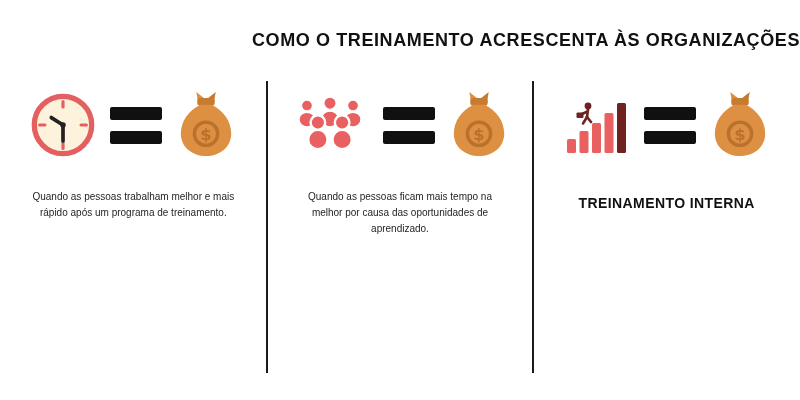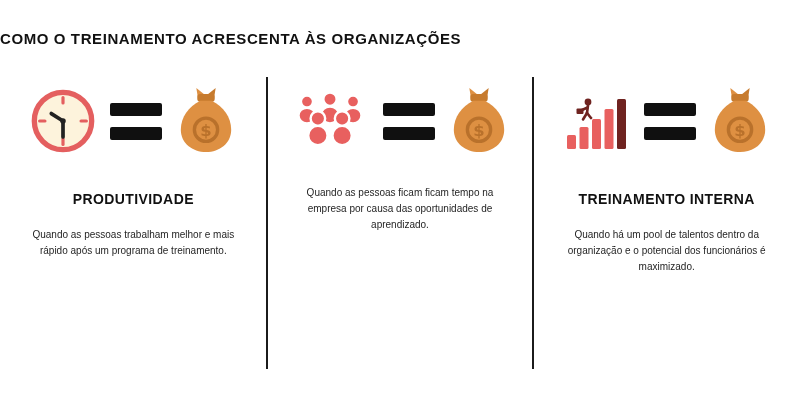--- a/index.html
+++ b/index.html
@@ -5,22 +5,22 @@
   * { margin: 0; padding: 0; box-sizing: border-box; }
   html, body { width: 800px; height: 400px; }
   body {
     background: #ffffff;
     font-family: "Liberation Sans", "DejaVu Sans", sans-serif;
     color: #1c1c1c;
     overflow: hidden;
   }
   .infographic { width: 800px; height: 400px; padding-top: 30px; }
   .title {
-    text-align: left;
-    font-size: 15px;
+    text-align: right;
+    font-size: 18px;
     font-weight: bold;
     letter-spacing: 0.6px;
     color: #111;
   }
   .columns {
     position: relative;
     display: flex;
     margin-top: 30px;
     height: 310px;
   }
@@ -112,21 +112,20 @@
           <svg width="62" height="70" viewBox="0 0 64 72" aria-hidden="true">
             <path d="M22 2 L32 10 L24 14 Z" fill="#de9042"></path>
             <path d="M42 2 L32 10 L40 14 Z" fill="#c77b2e"></path>
             <rect x="23" y="8" width="18" height="8" rx="3" fill="#c77b2e"></rect>
             <path d="M26 15 C14 21 6 32 6 45 C6 59 18 68 32 68 C46 68 58 59 58 45 C58 32 50 21 38 15 Z" fill="#de9042"></path>
             <circle cx="32" cy="45" r="12" fill="none" stroke="#b9712b" stroke-width="3.5"></circle>
             <text x="32" y="51" text-anchor="middle" font-size="17" font-weight="bold" fill="#b9712b" font-family="DejaVu Sans, sans-serif">$</text>
           </svg>
         </span>
       </div>
-      <h2 class="heading">PRODUTIVIDADE</h2>
       <p class="body-text">Quando as pessoas trabalham melhor e mais rápido após um programa de treinamento.</p>
     </section>
 
     <section class="col col-retencao">
       <div class="icon-row">
         <span class="icon">
           <svg width="80" height="62" viewBox="0 0 66 50" aria-hidden="true">
             <g fill="#e8605f" stroke="#ffffff" stroke-width="2">
               <circle cx="14" cy="9" r="5"></circle>
               <rect x="7" y="14" width="14" height="13" rx="7"></rect>
@@ -149,21 +148,21 @@
           <svg width="62" height="70" viewBox="0 0 64 72" aria-hidden="true">
             <path d="M22 2 L32 10 L24 14 Z" fill="#de9042"></path>
             <path d="M42 2 L32 10 L40 14 Z" fill="#c77b2e"></path>
             <rect x="23" y="8" width="18" height="8" rx="3" fill="#c77b2e"></rect>
             <path d="M26 15 C14 21 6 32 6 45 C6 59 18 68 32 68 C46 68 58 59 58 45 C58 32 50 21 38 15 Z" fill="#de9042"></path>
             <circle cx="32" cy="45" r="12" fill="none" stroke="#b9712b" stroke-width="3.5"></circle>
             <text x="32" y="51" text-anchor="middle" font-size="17" font-weight="bold" fill="#b9712b" font-family="DejaVu Sans, sans-serif">$</text>
           </svg>
         </span>
       </div>
-      <p class="body-text">Quando as pessoas ficam ficam tempo na empresa por causa das oportunidades de aprendizado.</p>
+      <p class="body-text">Quando as pessoas ficam mais tempo na melhor por causa das oportunidades de aprendizado.</p>
     </section>
 
     <section class="col col-mobilidade">
       <div class="icon-row">
         <span class="icon">
           <svg width="68" height="64" viewBox="0 0 68 64" aria-hidden="true">
             <g fill="#e8605f">
               <rect x="4" y="46" width="9" height="14" rx="1.5"></rect>
               <rect x="16.5" y="38" width="9" height="22" rx="1.5"></rect>
               <rect x="29" y="30" width="9" height="30" rx="1.5"></rect>
@@ -189,17 +188,16 @@
             <path d="M22 2 L32 10 L24 14 Z" fill="#de9042"></path>
             <path d="M42 2 L32 10 L40 14 Z" fill="#c77b2e"></path>
             <rect x="23" y="8" width="18" height="8" rx="3" fill="#c77b2e"></rect>
             <path d="M26 15 C14 21 6 32 6 45 C6 59 18 68 32 68 C46 68 58 59 58 45 C58 32 50 21 38 15 Z" fill="#de9042"></path>
             <circle cx="32" cy="45" r="12" fill="none" stroke="#b9712b" stroke-width="3.5"></circle>
             <text x="32" y="51" text-anchor="middle" font-size="17" font-weight="bold" fill="#b9712b" font-family="DejaVu Sans, sans-serif">$</text>
           </svg>
         </span>
       </div>
       <h2 class="heading">TREINAMENTO INTERNA</h2>
-      <p class="body-text">Quando há um pool de talentos dentro da organização e o potencial dos funcionários é maximizado.</p>
     </section>
 
   </div>
 </div>
 
 </body></html>

